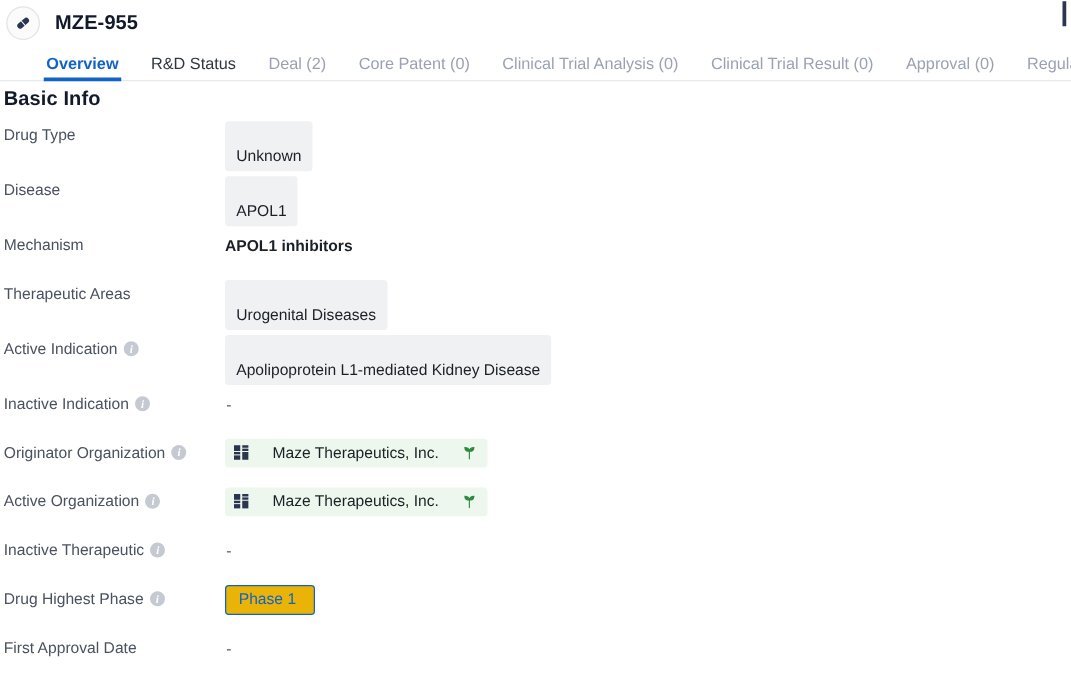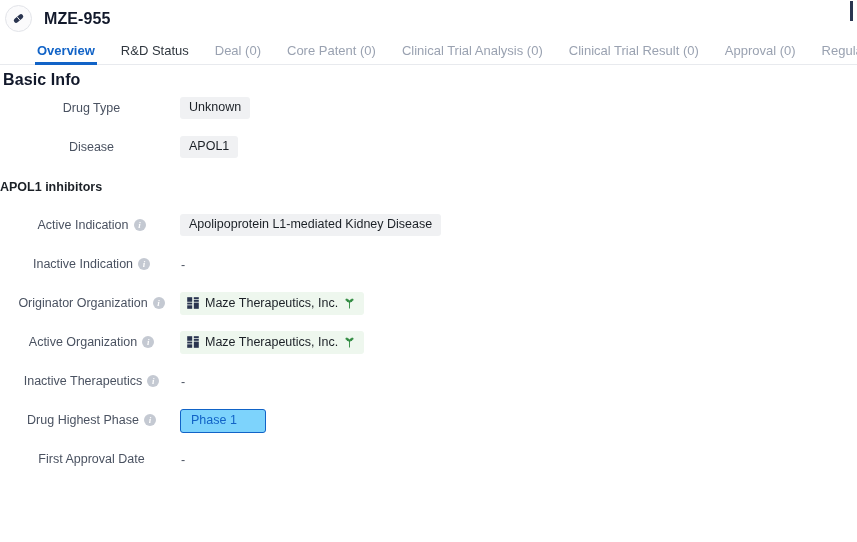--- a/index.html
+++ b/index.html
@@ -117,21 +117,20 @@
     flex: 0 0 180px;
     font-size: 12.5px;
     color: #4a5261;
     padding-left: 3px;
     padding-top: 5px;
     box-sizing: border-box;
     display: flex;
     align-items: center;
     gap: 5px;
     line-height: 16px;
-    justify-content: center;
   }
   .row-value {
     flex: 1 1 auto;
     padding-top: 2px;
     display: flex;
     align-items: center;
     min-height: 20px;
   }
 
   .info-icon {
@@ -149,21 +148,21 @@
     line-height: 12px;
     flex: 0 0 auto;
     font-family: "Liberation Serif", serif;
   }
 
   
   .pill {
     display: inline-block;
     background: #f0f1f3;
     border-radius: 3px;
-    padding: 3px 9px 4px 9px;
+    padding: 21px 9px 4px 9px;
     font-size: 12.5px;
     color: #1b2026;
     line-height: 15px;
     white-space: nowrap;
   }
   .plain {
     font-size: 12.5px;
     color: #1b2026;
     line-height: 16px;
     padding-top: 3px;
@@ -171,39 +170,39 @@
   .plain.bold { font-weight: bold; }
   .dash {
     font-size: 12.5px;
     color: #4a5261;
     padding-top: 3px;
     padding-left: 1px;
   }
   .org-pill {
     display: inline-flex;
     align-items: center;
-    gap: 6px;
+    gap: 19px;
     background: #eef7ee;
     border-radius: 3px;
     padding: 3px 9px 4px 7px;
     font-size: 12.5px;
     color: #1b2026;
     line-height: 16px;
     white-space: nowrap;
   }
   .org-pill svg { display: block; flex: 0 0 auto; }
   .phase-badge {
     display: inline-block;
     border: 1px solid #1163c7;
     border-radius: 3px;
     color: #1163c7;
-    background: #7dd3fc;
+    background: #eab308;
     font-size: 12.5px;
     line-height: 15px;
-    padding: 3px 28px 4px 10px;
+    padding: 3px 14px 4px 10px;
     white-space: nowrap;
   }
 </style>
 </head>
 <body>
 
 <div class="app-header">
   <div class="drug-avatar">
     <svg width="15" height="15" viewBox="0 0 16 16" aria-hidden="true">
       <g transform="rotate(-40 8 8)">
@@ -217,21 +216,21 @@
 </div>
 
 <div class="tab-bar">
   <div class="tab active">
     <span>Overview</span>
   </div>
   <div class="tab enabled">
     <span>R&amp;D Status</span>
   </div>
   <div class="tab">
-    <span>Deal (0)</span>
+    <span>Deal (2)</span>
   </div>
   <div class="tab">
     <span>Core Patent (0)</span>
   </div>
   <div class="tab">
     <span>Clinical Trial Analysis (0)</span>
   </div>
   <div class="tab">
     <span>Clinical Trial Result (0)</span>
   </div>
@@ -257,22 +256,33 @@
     </div>
     <div class="info-row">
       <div class="row-label">
         <span>Disease</span>
       </div>
       <div class="row-value">
         <span class="pill">APOL1</span>
       </div>
     </div>
     <div class="info-row">
+      <div class="row-label">
+        <span>Mechanism</span>
+      </div>
       <div class="row-value">
         <span class="plain bold">APOL1 inhibitors</span>
+      </div>
+    </div>
+    <div class="info-row">
+      <div class="row-label">
+        <span>Therapeutic Areas</span>
+      </div>
+      <div class="row-value">
+        <span class="pill">Urogenital Diseases</span>
       </div>
     </div>
     <div class="info-row">
       <div class="row-label">
         <span>Active Indication</span>
         <span class="info-icon">i</span>
       </div>
       <div class="row-value">
         <span class="pill">Apolipoprotein L1-mediated Kidney Disease</span>
       </div>
@@ -333,21 +343,21 @@
           <span style="display: inline-flex;">
             <svg width="11" height="11" viewBox="0 0 12 12">
               <path d="M6 4.2 L6 11 M6 4.4 C6 2.3 4.3 1.2 2.1 1.2 C2.1 3.4 3.8 4.4 6 4.4 Z M6 4.4 C6 2.3 7.7 1.2 9.9 1.2 C9.9 3.4 8.2 4.4 6 4.4 Z" fill="#2f8a3f" stroke="#2f8a3f" stroke-width="1" stroke-linecap="round"></path>
             </svg>
           </span>
         </span>
       </div>
     </div>
     <div class="info-row">
       <div class="row-label">
-        <span>Inactive Therapeutics</span>
+        <span>Inactive Therapeutic</span>
         <span class="info-icon">i</span>
       </div>
       <div class="row-value">
         <span class="dash">-</span>
       </div>
     </div>
     <div class="info-row">
       <div class="row-label">
         <span>Drug Highest Phase</span>
         <span class="info-icon">i</span>

